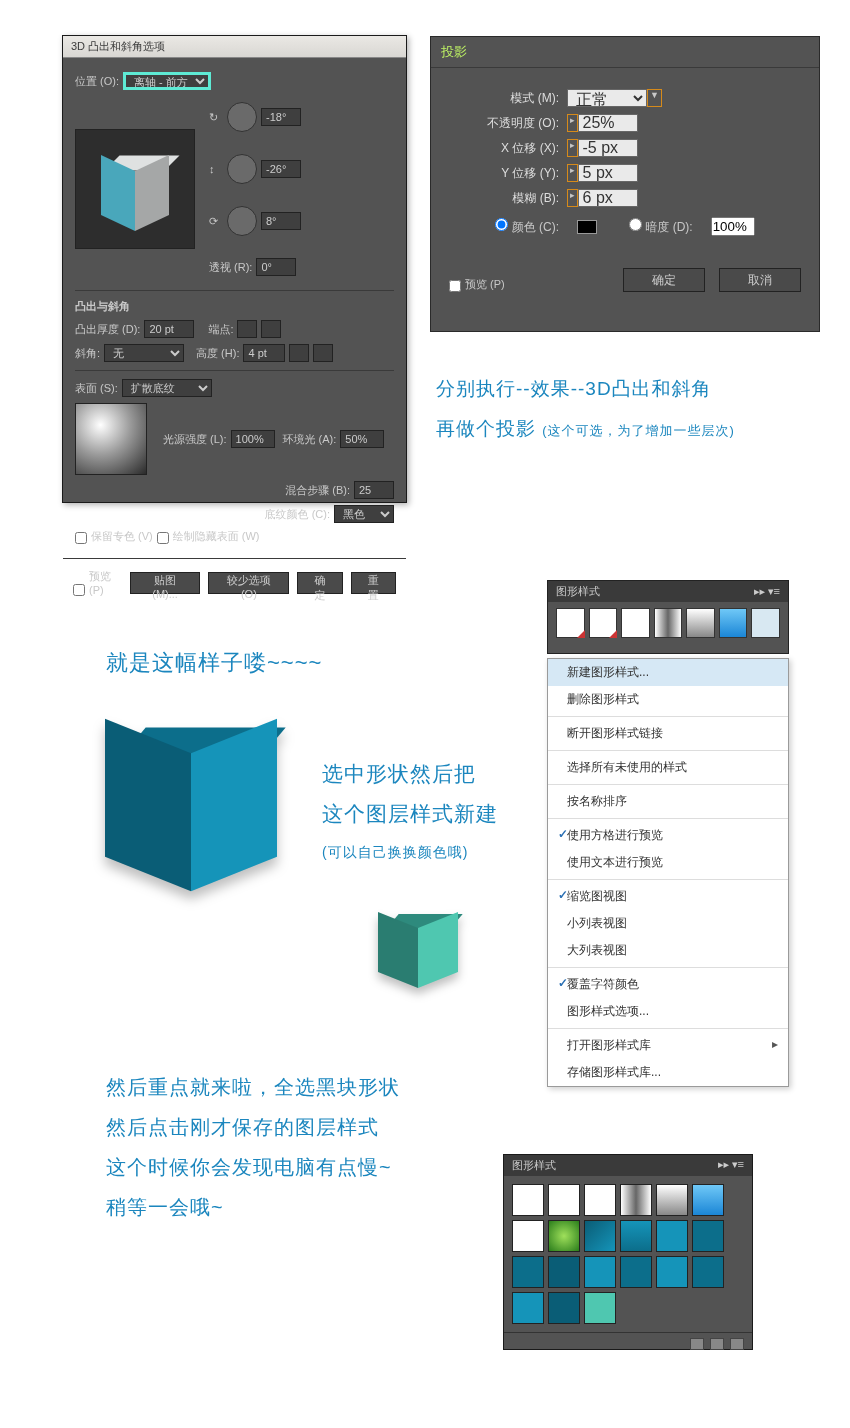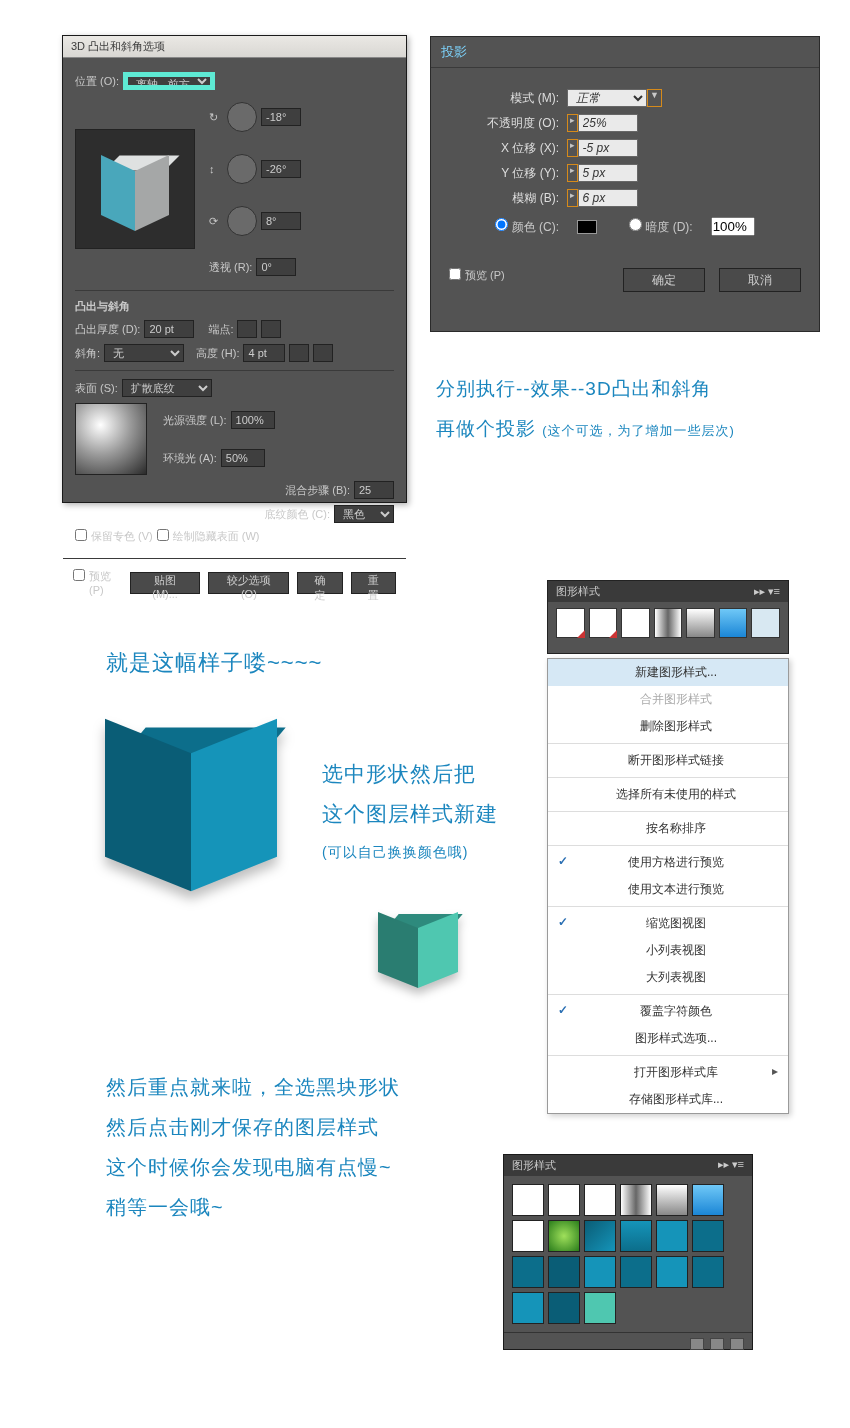--- a/index.html
+++ b/index.html
@@ -13,21 +13,21 @@
 }
 .panel-3d .titlebar {
   height: 22px; background: linear-gradient(#eae8e4,#d9d7d3); color:#3a3a3a;
   padding: 3px 8px; font-size: 11px; border-bottom:1px solid #888;
 }
 .panel-3d .body { padding: 8px 12px; }
 .panel-3d .row { display:flex; align-items:center; gap:4px; margin:6px 0; }
 .panel-3d select, .panel-3d input[type=text] {
   background:#3f3f3f; color:#ccc; border:1px solid #222; font-size:11px; height:18px; padding:0 4px;
 }
-.panel-3d .select-hl { border:5px solid #5eead4; }
+.panel-3d .select-hl { border:3px solid #5eead4; }
 .panel-3d .preview-box {
   width:120px; height:120px; background:#2d2d2d; border:1px solid #222;
   position:relative; margin-right:10px; display:flex; align-items:center; justify-content:center;
 }
 .cube {
   width:68px; height:68px; position:relative;
 }
 .cube .top { position:absolute; width:60px; height:30px; background:#dfe1e1; transform:skewX(-45deg) scaleY(.5); left:11px; top:-7px;}
 .cube .left { position:absolute; width:34px; height:60px; background:#49a7bb; left:0; top:8px; transform:skewY(25deg);}
 .cube .right { position:absolute; width:34px; height:60px; background:#a5a7a7; left:34px; top:8px; transform:skewY(-25deg);}
@@ -36,35 +36,35 @@
 .hr { height:1px; background:#3a3a3a; margin:8px 0; }
 .section-label { font-size:11px; color:#c8c8c8;font-weight:bold; }
 .tiny-btn { width:20px; height:18px; background:#3f3f3f; border:1px solid #222; display:inline-block;}
 .sphere-preview {
   width:72px; height:72px; background:radial-gradient(circle at 35% 30%, #fff, #9a9a9a 45%, #2a2a2a);
   border:1px solid #222; margin-right:12px;
 }
 .panel-3d .footer {
   display:flex; gap:8px; padding:10px; border-top:1px solid #3a3a3a; align-items:center;
 }
-.chk { display:flex; align-items:flex-start; gap:4px; font-size:11px; }
+.chk { display:flex; align-items:flex-end; gap:4px; font-size:11px; }
 .chk input { width:12px; height:12px; }
 .btn { background:#4a4a4a; border:1px solid #222; color:#ccc; font-size:11px; height:22px; padding:0 12px; cursor:pointer;}
 
 
 .panel-shadow {
   position:absolute; left:430px; top:36px; width:390px; height:296px;
   background:#535353; border:1px solid #2a2a2a; color:#c8c8c8; font-size:12px;
 }
-.panel-shadow .title { padding:6px 10px; color:#7dd3fc; font-size:13px; border-bottom:1px solid #3a3a3a;}
+.panel-shadow .title { padding:6px 10px; color:#bef264; font-size:13px; border-bottom:1px solid #3a3a3a;}
 .panel-shadow .content { padding:14px 18px 10px; }
 .ps-row { display:flex; align-items:center; margin:7px 0; }
 .ps-label { width:110px; text-align:right; margin-right:8px; color:#ddd;}
 .ps-row select, .ps-row input[type=text] {
-  background:#eaeaea; color:#333; border:1px solid #666; height:18px; font-size:12px; padding:0 4px;font-style:italic;
+  background:#eaeaea; color:#333; border:1px solid #666; height:18px; font-size:16px; padding:0 4px;
 }
 .ps-row select { width:80px; }
 .ps-row .tri { border:1px solid #d68a1a; padding:0 2px; height:18px; font-size:9px;}
 .ps-row input[type=text]{ width:60px; }
 .ps-radio-row { display:flex; align-items:center; justify-content:center; gap:18px; margin:10px 0;}
 .swatch { width:20px; height:14px; background:#000; border:1px solid #999; display:inline-block;}
 .ps-foot { display:flex; justify-content:flex-end; gap:14px; padding:12px 18px; }
 .ps-foot .chk { margin-right:auto; }
 .ps-btn { width:82px; height:24px; background:#4a4a4a; border:1px solid #222; color:#ccc; font-size:12px; cursor:pointer;}
 
@@ -97,21 +97,21 @@
 .gs-sw.grad { background:linear-gradient(#fff,#888);}
 .gs-sw.blue { background:linear-gradient(#6fc8f7,#1b86d6);}
 .menu-icon { cursor:pointer; }
 
 
 .ctx {
   position:absolute; left:547px; top:658px; width:242px;
   background:#fff; border:1px solid #9a9a9a; box-shadow:2px 2px 6px rgba(0,0,0,.2);
   font-size:12px; color:#333;
 }
-.ctx .item { padding:5px 14px 5px 30px; position:relative; cursor:pointer;text-align:center;}
+.ctx .item { padding:5px 14px 5px 19px; position:relative; cursor:pointer;}
 .ctx .item.hl { background:#d6e8f5;}
 .ctx .item.dis { color:#aaa; }
 .ctx .sep { height:1px; background:#ddd; margin:3px 0;}
 .ctx .check::before { content:"✓"; position:absolute; left:10px; color:#2a6fb3; font-weight:bold;}
 .ctx .arrow::after { content:"▸"; position:absolute; right:10px; color:#555;}
 
 
 .gs-big {
   position:absolute; left:503px; top:1154px; width:250px; height:196px;
   background:#535353; border:1px solid #1a1a1a; font-size:11px; color:#ccc;
@@ -179,21 +179,21 @@
       <span class="tiny-btn"></span>
       <span class="tiny-btn"></span>
     </div>
     <div class="hr"></div>
     <div class="row">
       <span>表面 (S):</span>
       <select style="width:90px"><option>扩散底纹</option></select>
     </div>
     <div class="row">
       <div class="sphere-preview"></div>
-      <div style="display:flex;flex-direction:column;gap:8px;">
+      <div style="display:flex;flex-direction:row;gap:8px;">
         <div class="row">
             <span>光源强度 (L):</span>
             <input type="text" style="width: 44px;" value="100%">
           </div>
         <div class="row">
             <span>环境光 (A):</span>
             <input type="text" style="width: 44px;" value="50%">
           </div>
       </div>
     </div>
@@ -314,21 +314,20 @@
     <div class="gs-sw"></div>
     <div class="gs-sw" style="background:linear-gradient(90deg,#fff,#666,#fff)"></div>
     <div class="gs-sw grad"></div>
     <div class="gs-sw blue"></div>
     <div class="gs-sw" style="background:#d8e8f2"></div>
   </div>
 </div>
 
 <div class="ctx" id="ctx-menu">
     <div class="item hl">新建图形样式...</div>
-    <div class="item dis">合并图形样式</div>
     <div class="item">删除图形样式</div>
     <div class="sep"></div>
     <div class="item">断开图形样式链接</div>
     <div class="sep"></div>
     <div class="item">选择所有未使用的样式</div>
     <div class="sep"></div>
     <div class="item">按名称排序</div>
     <div class="sep"></div>
     <div class="item check">使用方格进行预览</div>
     <div class="item">使用文本进行预览</div>

